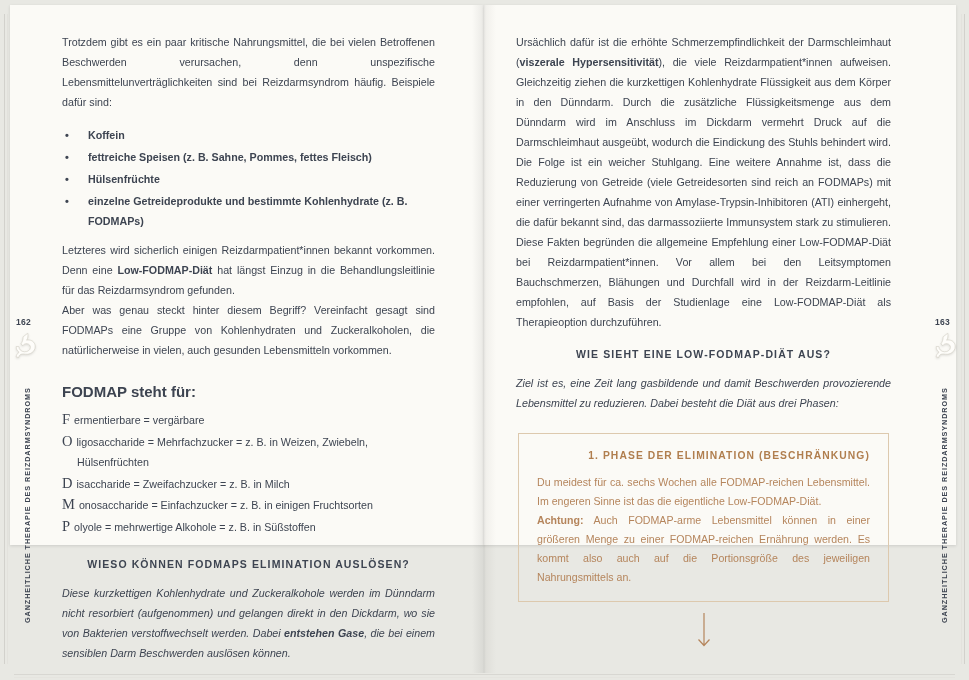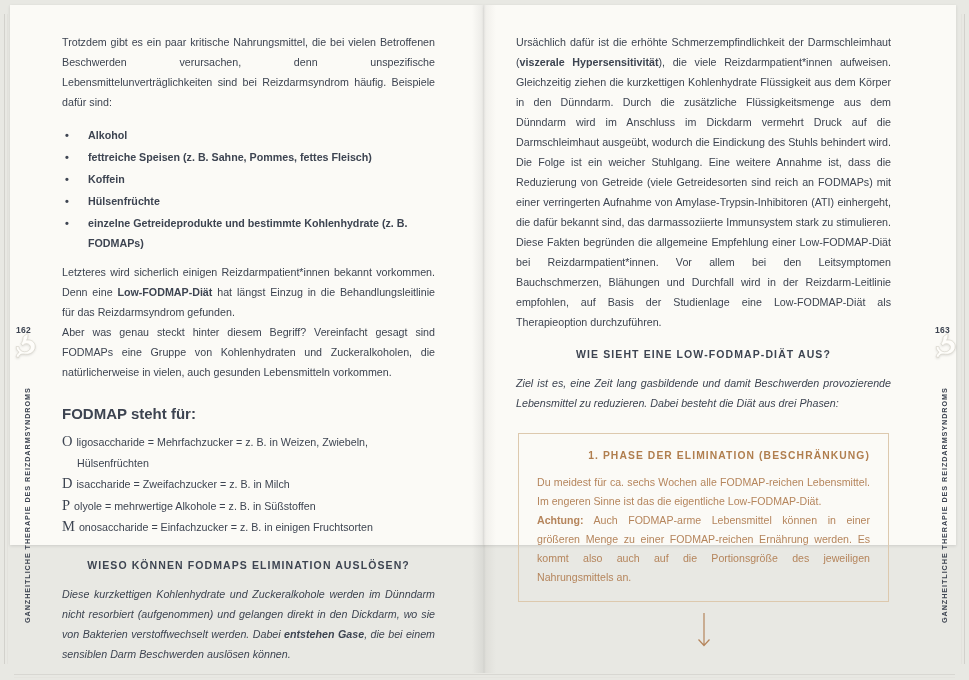--- a/index.html
+++ b/index.html
@@ -74,21 +74,21 @@
     display:flex;justify-content:flex-end;
     font-size:10.3px;font-weight:700;letter-spacing:1.1px;color:#b07e4e;
     margin-bottom:12px;
   }
   .phase-title span{white-space:nowrap;}
   .phase-body{font-size:10.6px;line-height:19px;text-align:justify;hyphens:auto;-webkit-hyphens:auto;}
 
   .arrow-down{margin-top:10px;text-align:center;}
 
   .pagenum{
-    position:absolute;top:320px;font-size:8.5px;font-weight:700;color:var(--text);
+    position:absolute;top:312px;font-size:8.5px;font-weight:700;color:var(--text);
     letter-spacing:0.3px;z-index:6;
   }
   .pagenum-left{left:6px;}
   .pagenum-right{right:6px;}
 
   .page-icon{position:absolute;top:327px;z-index:6;filter:drop-shadow(0 1px 1px rgba(0,0,0,0.12));}
   .page-icon-left{left:2px;}
   .page-icon-right{right:0px;}
 
   .margin-text{
@@ -107,37 +107,37 @@
   <div class="edge edge-left-outer"></div>
   <div class="edge edge-right-outer"></div>
   <div class="edge edge-bottom"></div>
 
   <section class="page page-left">
     <div class="content content-left">
 
       <p class="body-text">Trotzdem gibt es ein paar kritische Nahrungsmittel, die bei vielen Betroffenen Beschwerden verursachen, denn unspezifische Lebensmittelunverträglichkeiten sind bei Reizdarmsyndrom häufig. Beispiele dafür sind:</p>
 
       <ul class="bullet-list">
-        <li class="bullet-item">Alkohol</li>
+        <li class="bullet-item">Koffein</li>
         <li class="bullet-item">fettreiche Speisen (z. B. Sahne, Pommes, fettes Fleisch)</li>
-        <li class="bullet-item">Koffein</li>
         <li class="bullet-item">Hülsenfrüchte</li>
         <li class="bullet-item">einzelne Getreideprodukte und bestimmte Kohlenhydrate (z. B. FODMAPs)</li>
       </ul>
 
       <p class="body-text"><span>Letzteres wird sicherlich einigen Reizdarmpatient*innen bekannt vorkommen. Denn eine </span><span class="b">Low-FODMAP-Diät</span><span> hat längst Einzug in die Behandlungsleitlinie für das Reizdarmsyndrom gefunden.</span></p>
       <p class="body-text">Aber was genau steckt hinter diesem Begriff? Vereinfacht gesagt sind FODMAPs eine Gruppe von Kohlenhydraten und Zuckeralkoholen, die natürlicherweise in vielen, auch gesunden Lebensmitteln vorkommen.</p>
 
       <p class="fodmap-label">FODMAP steht für:</p>
 
       <div class="fodmap-list">
+        <p class="fodmap-item"><span class="cap">F</span><span>ermentierbare = vergärbare</span></p>
         <p class="fodmap-item"><span class="cap">O</span><span>ligosaccharide = Mehrfachzucker = z. B. in Weizen, Zwiebeln, Hülsenfrüchten</span></p>
         <p class="fodmap-item"><span class="cap">D</span><span>isaccharide = Zweifachzucker = z. B. in Milch</span></p>
+        <p class="fodmap-item"><span class="cap">M</span><span>onosaccharide = Einfachzucker = z. B. in einigen Fruchtsorten</span></p>
         <p class="fodmap-item"><span class="cap">P</span><span>olyole = mehrwertige Alkohole = z. B. in Süßstoffen</span></p>
-        <p class="fodmap-item"><span class="cap">M</span><span>onosaccharide = Einfachzucker = z. B. in einigen Fruchtsorten</span></p>
       </div>
 
       <h2 class="section-heading">
           <span>WIESO KÖNNEN FODMAPS ELIMINATION AUSLÖSEN?</span>
         </h2>
 
       <p class="body-text para-after-heading"><span>Diese kurzkettigen Kohlenhydrate und Zuckeralkohole werden im Dünndarm nicht resorbiert (aufgenommen) und gelangen direkt in den Dickdarm, wo sie von Bakterien verstoffwechselt werden. Dabei </span><span class="b">entstehen Gase</span><span>, die bei einem sensiblen Darm Beschwerden auslösen können.</span></p>
     </div>
 
     <div class="pagenum pagenum-left">162</div>

